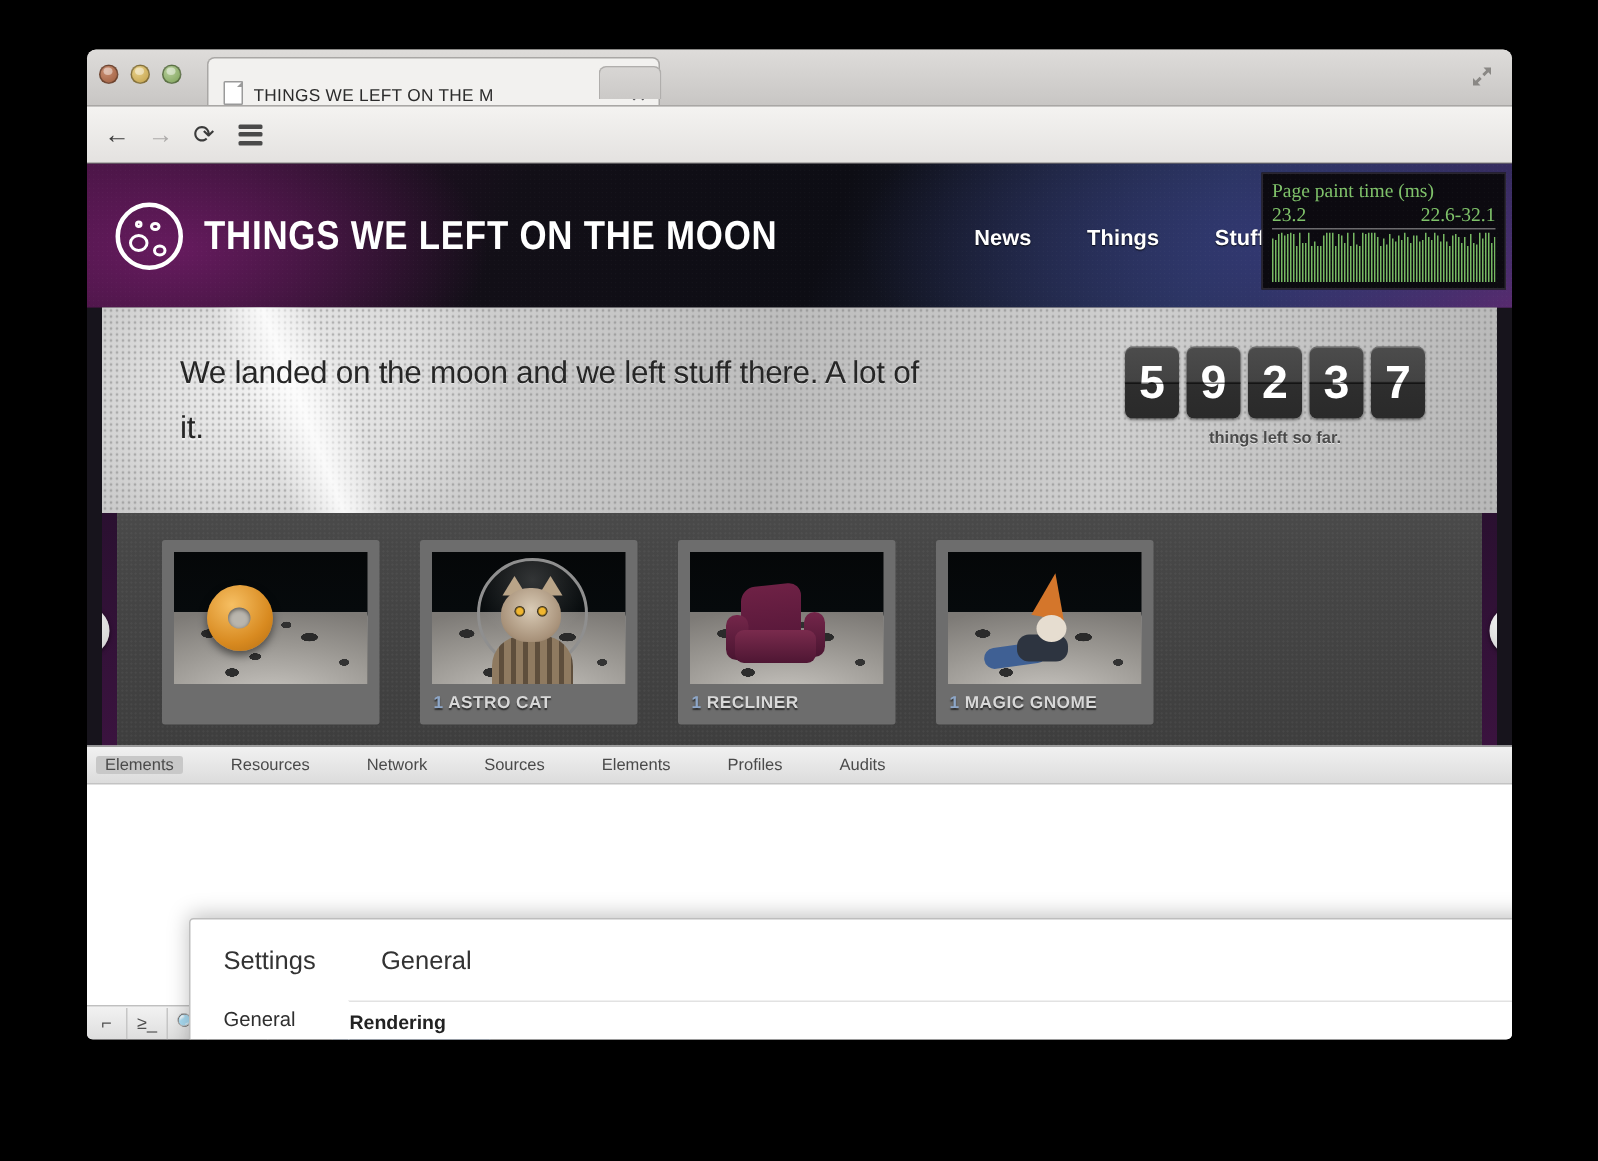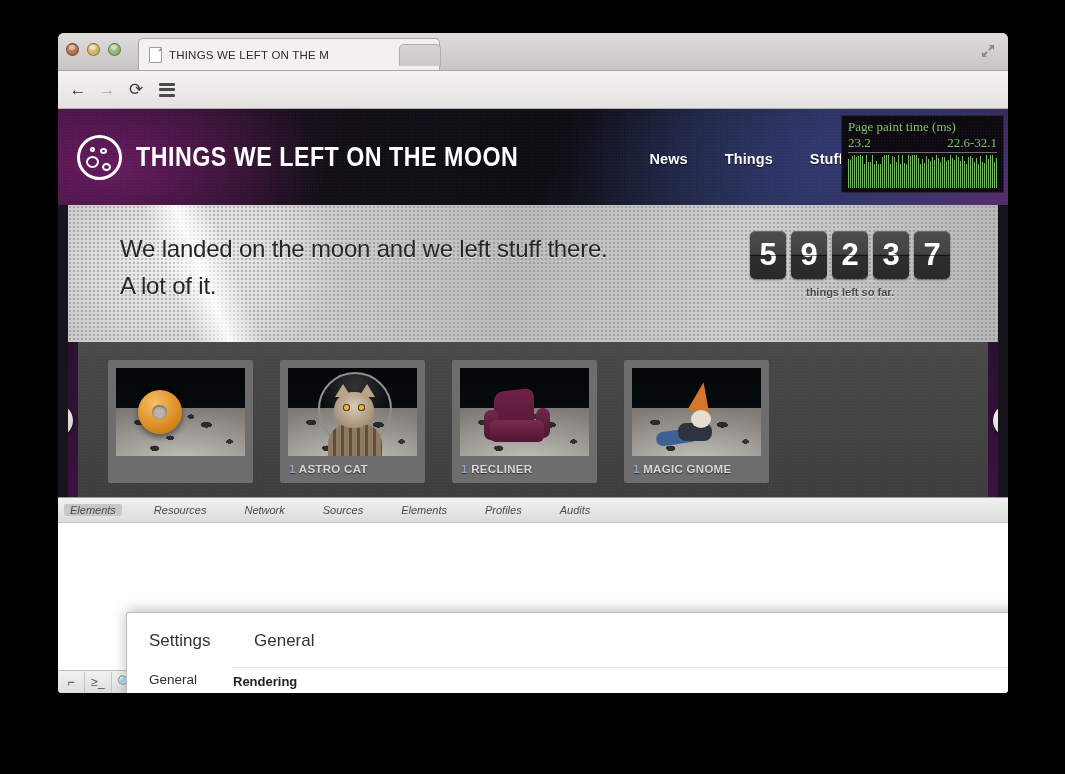--- a/index.html
+++ b/index.html
@@ -71,21 +71,21 @@
     left: 80px;
     top: 5px;
     height: 32px;
     width: 302px;
     background: #f2f1ef;
     border: 1px solid #a9a7a5;
     border-bottom: none;
     border-radius: 5px 5px 0 0;
     box-sizing: border-box;
     display: flex;
-    align-items: center;
+    align-items: flex-end;
     padding: 0 6px 0 10px;
     transform: skew(0deg);
   }
   #tab-active::before,
   #tab-active::after { content: none; }
   .tab-favicon {
     width: 11px; height: 14px;
     border: 1px solid #9a9a9a;
     border-radius: 1px;
     background: #fff;
@@ -329,21 +329,21 @@
     content:"";
     position:absolute; left:-10%; top:-40%;
     width: 50%; height: 200%;
     background: linear-gradient(74deg, rgba(255,255,255,0) 44%, rgba(255,255,255,0.85) 50%, rgba(255,255,255,0) 56%);
     transform: rotate(-6deg);
   }
   #hero-text {
     position: absolute;
     left: 52px; top: 25px;
     width: 500px;
-    font-size: 24px;
+    font-size: 21px;
     line-height: 37px;
     color: #262626;
     font-family: "Liberation Sans", sans-serif;
     letter-spacing: -0.2px;
     text-shadow: 0 1px 0 rgba(255,255,255,0.55);
     z-index: 2;
   }
   #counter-wrap {
     position: absolute;
     right: 48px; top: 26px;
@@ -576,21 +576,20 @@
   #dt-toolbar {
     height: 24px;
     background: linear-gradient(to bottom, #f1f1f1, #dcdcdc);
     border-bottom: 1px solid #c3c3c3;
     display: flex;
     align-items: center;
     padding-left: 6px;
     gap: 26px;
     font-size: 11px;
     color: #4a4a4a;
-    font-style: italic;
   }
   #dt-toolbar .dt-tab { padding: 0 6px; white-space: nowrap; }
   #dt-toolbar .dt-tab.active {
     background: #c8c8c8;
     border-radius: 2px;
   }
   #dt-statusbar {
     position: absolute;
     left: 0; right: 0; bottom: 0;
     height: 22px;

